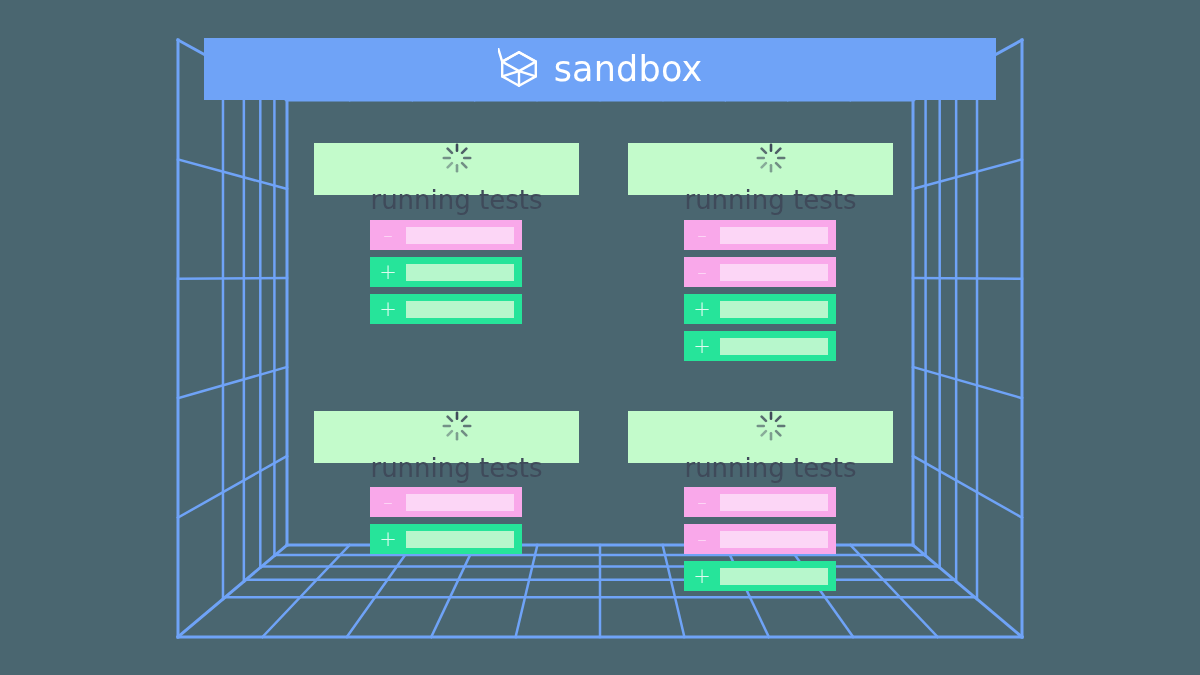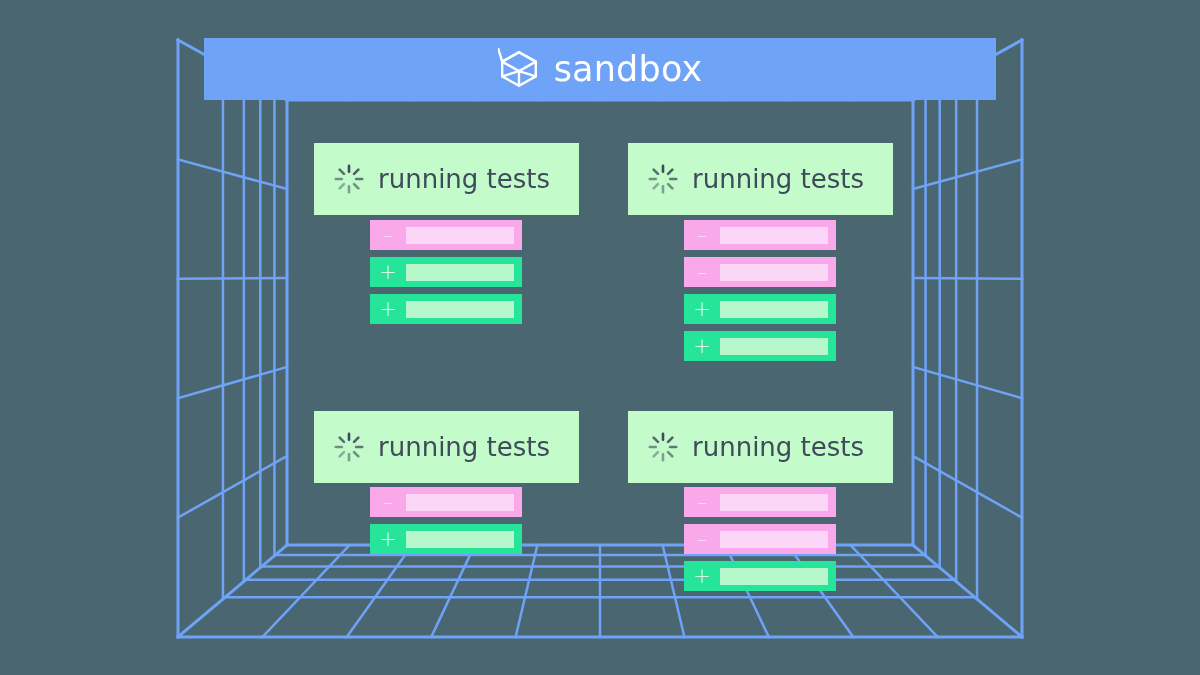--- a/index.html
+++ b/index.html
@@ -56,25 +56,26 @@
     white-space: nowrap;
   }
 
   
   .panel {
     position: absolute;
   }
 
   .status-card {
     background: #c3fbcb;
-    height: 72px;
+    height: 52px;
     display: flex;
     align-items: center;
     padding-left: 20px;
     gap: 14px;
+    flex-direction: column;
   }
   .status-card .spinner {
     width: 30px;
     height: 30px;
     flex: 0 0 auto;
     display: block;
   }
   .status-card .status-label {
     color: #3f4a5a;
     font-size: 26px;

